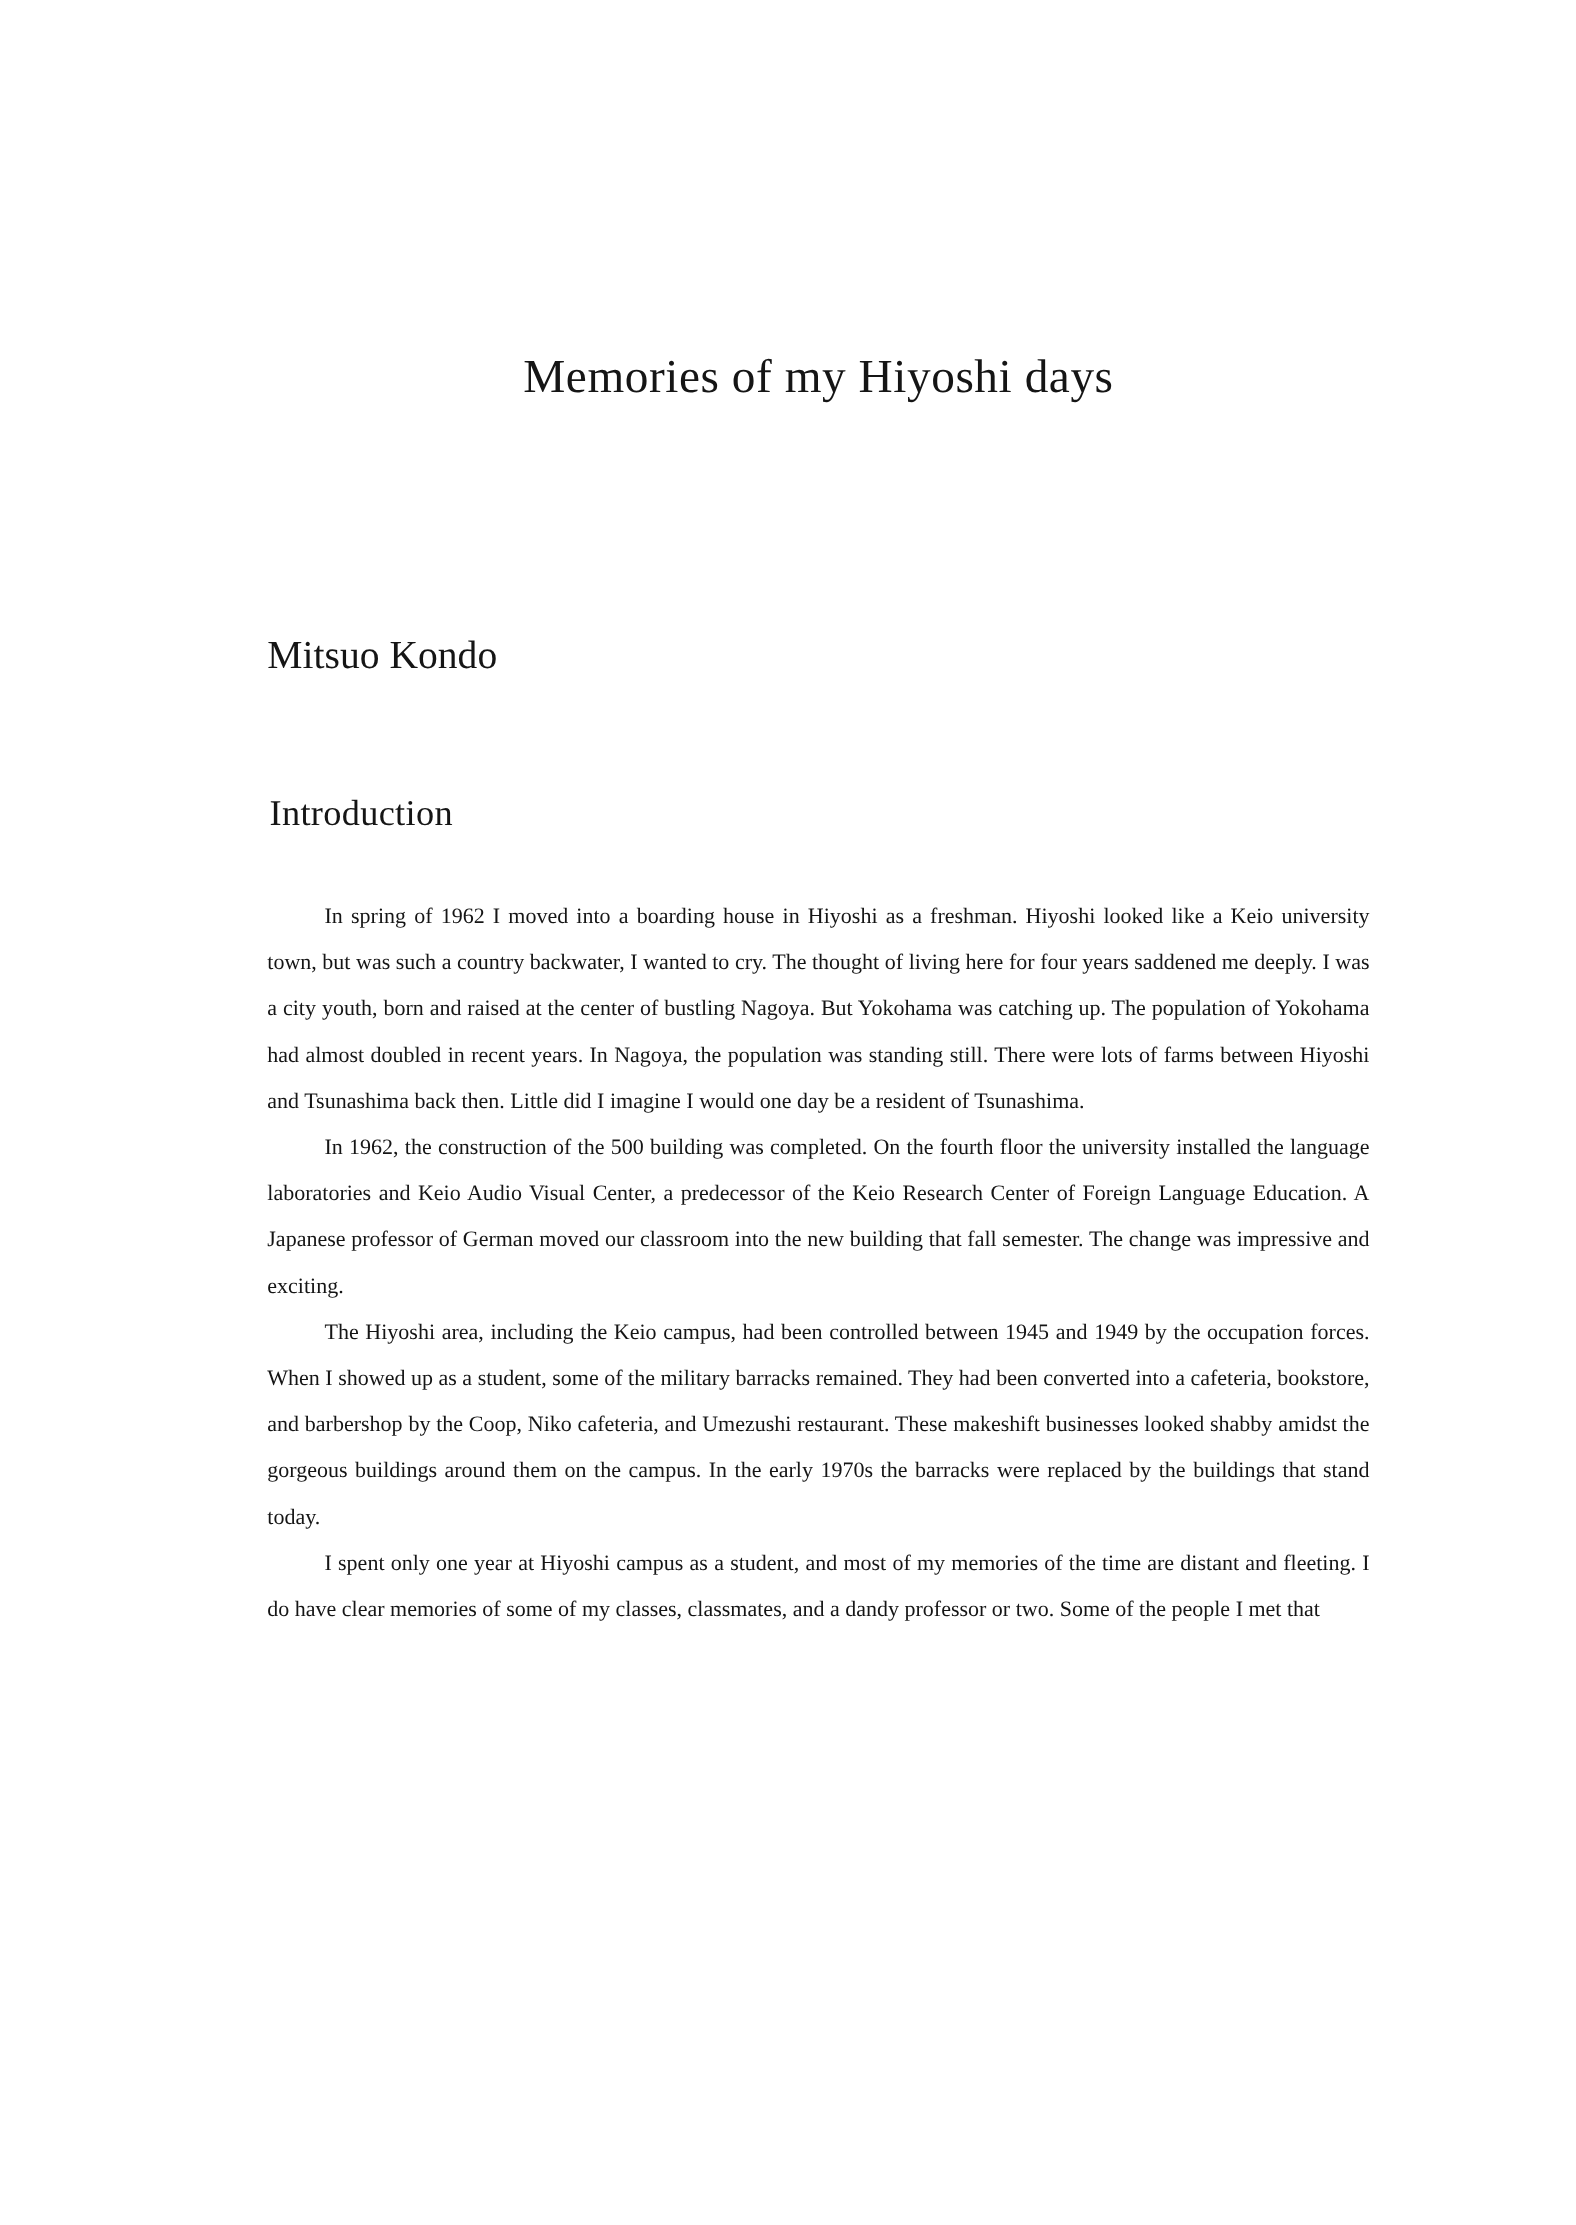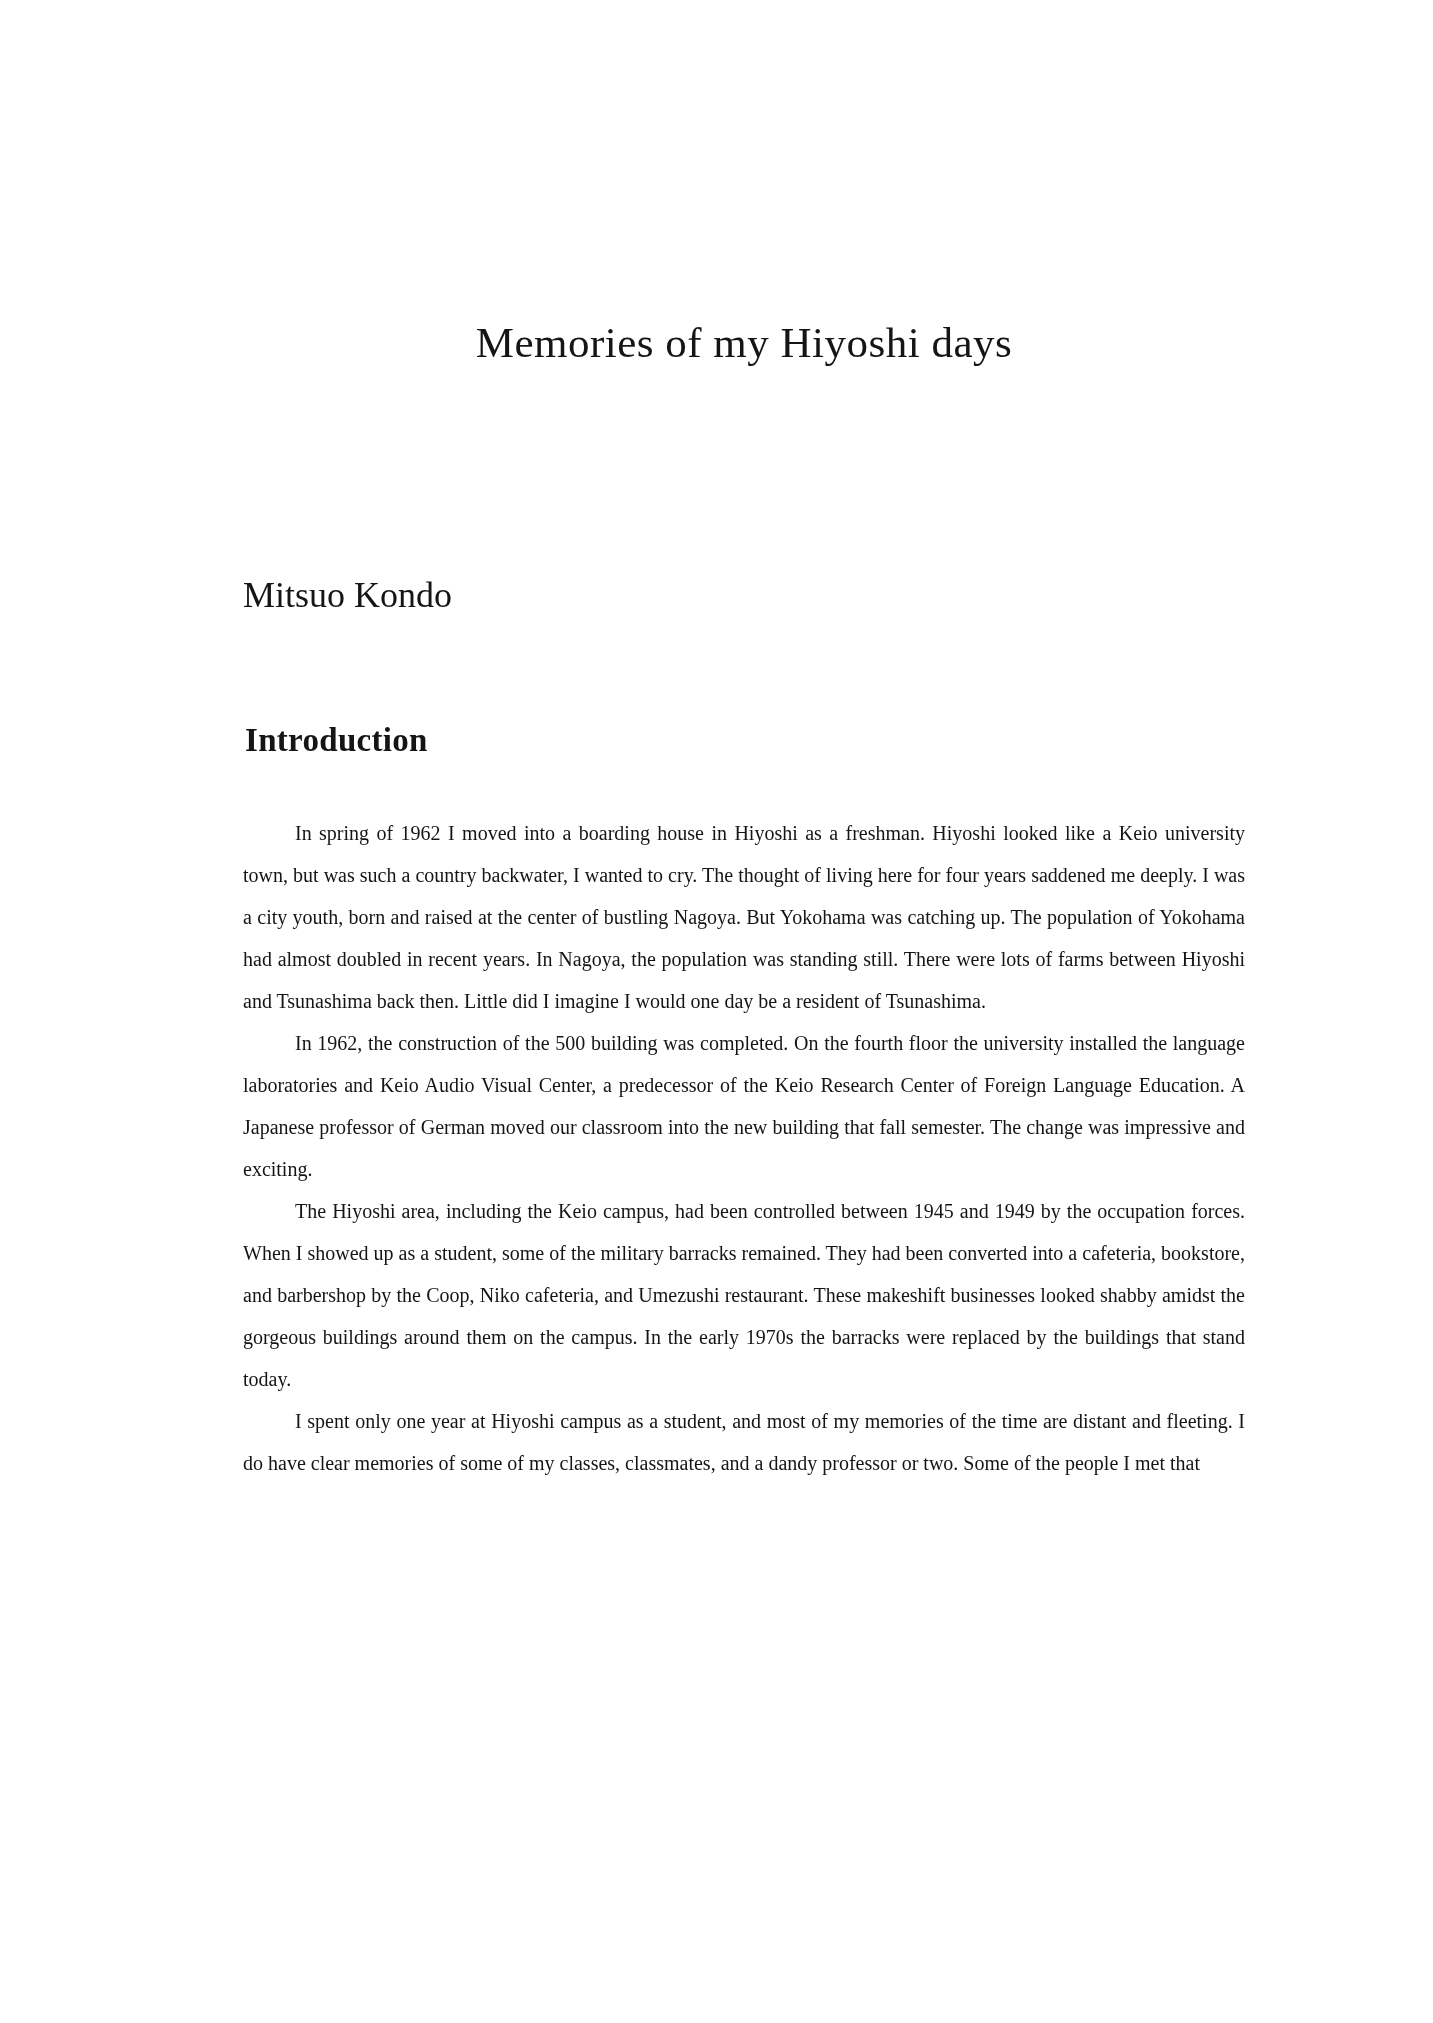--- a/index.html
+++ b/index.html
@@ -37,21 +37,21 @@
     box-sizing: border-box;
     font-size: 36px;
     white-space: nowrap;
   }
   .section-heading {
     position: absolute;
     top: 722px;
     left: 245px;
     margin: 0;
     font-size: 33px;
-    font-weight: bold;
+    font-weight: normal;
     letter-spacing: 0.3px;
   }
   .article-body {
     position: absolute;
     top: 812px;
     left: 243px;
     width: 1002px;
     font-size: 20px;
     line-height: 42px;
     text-align: justify;

